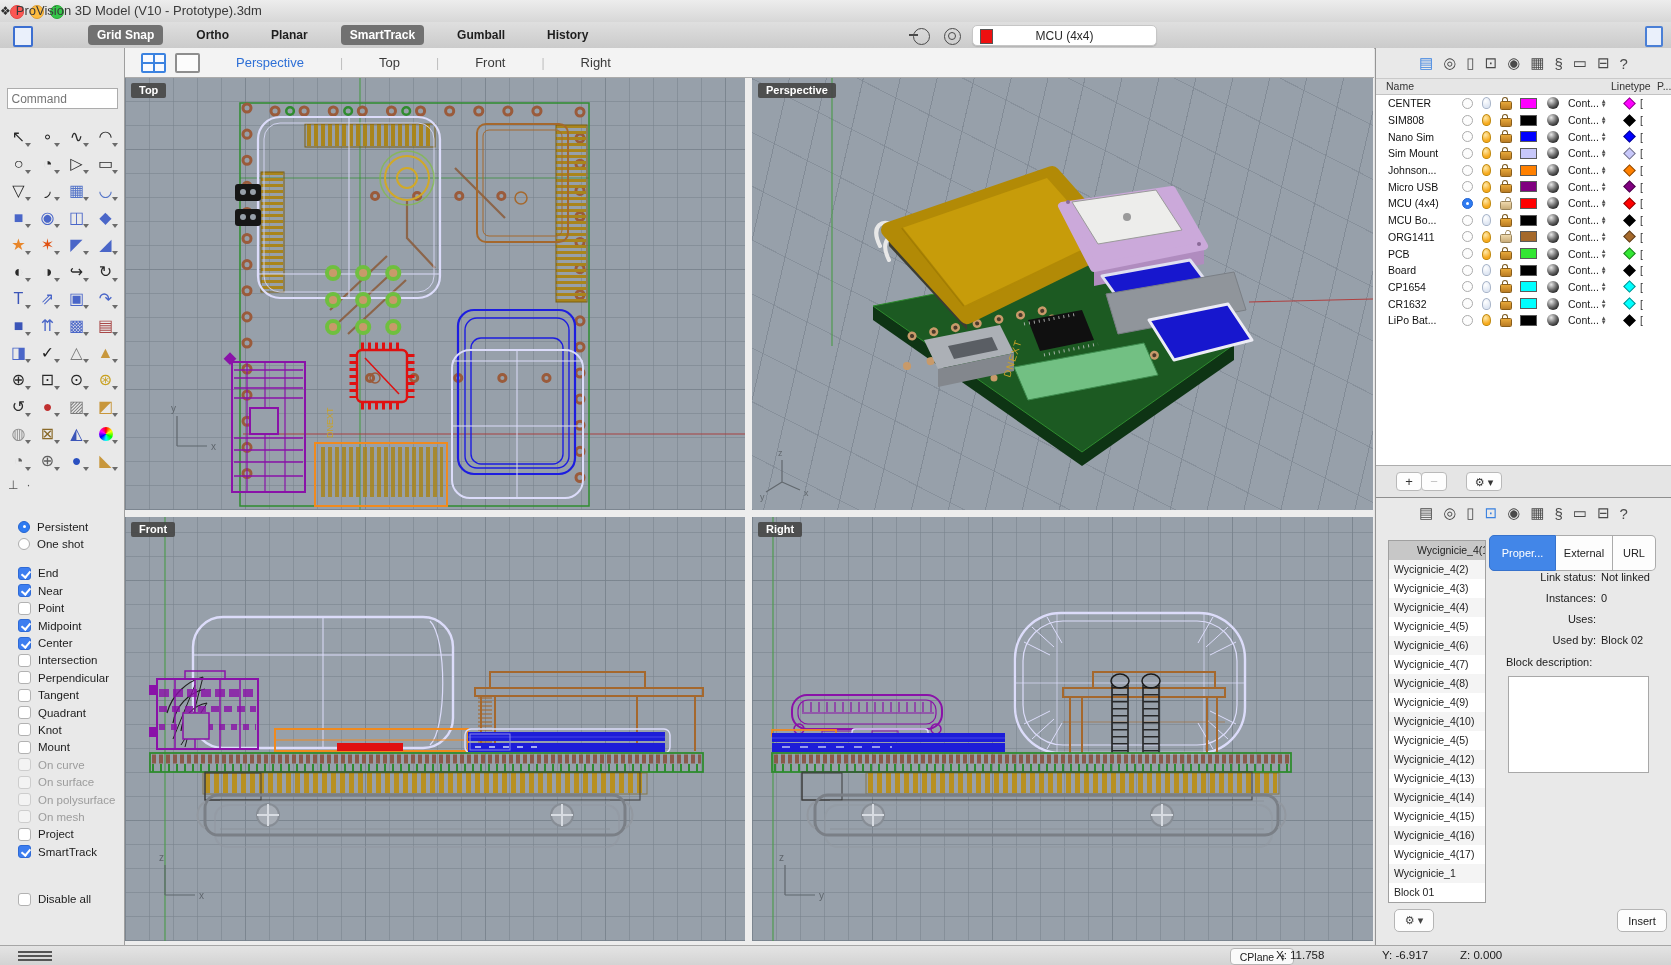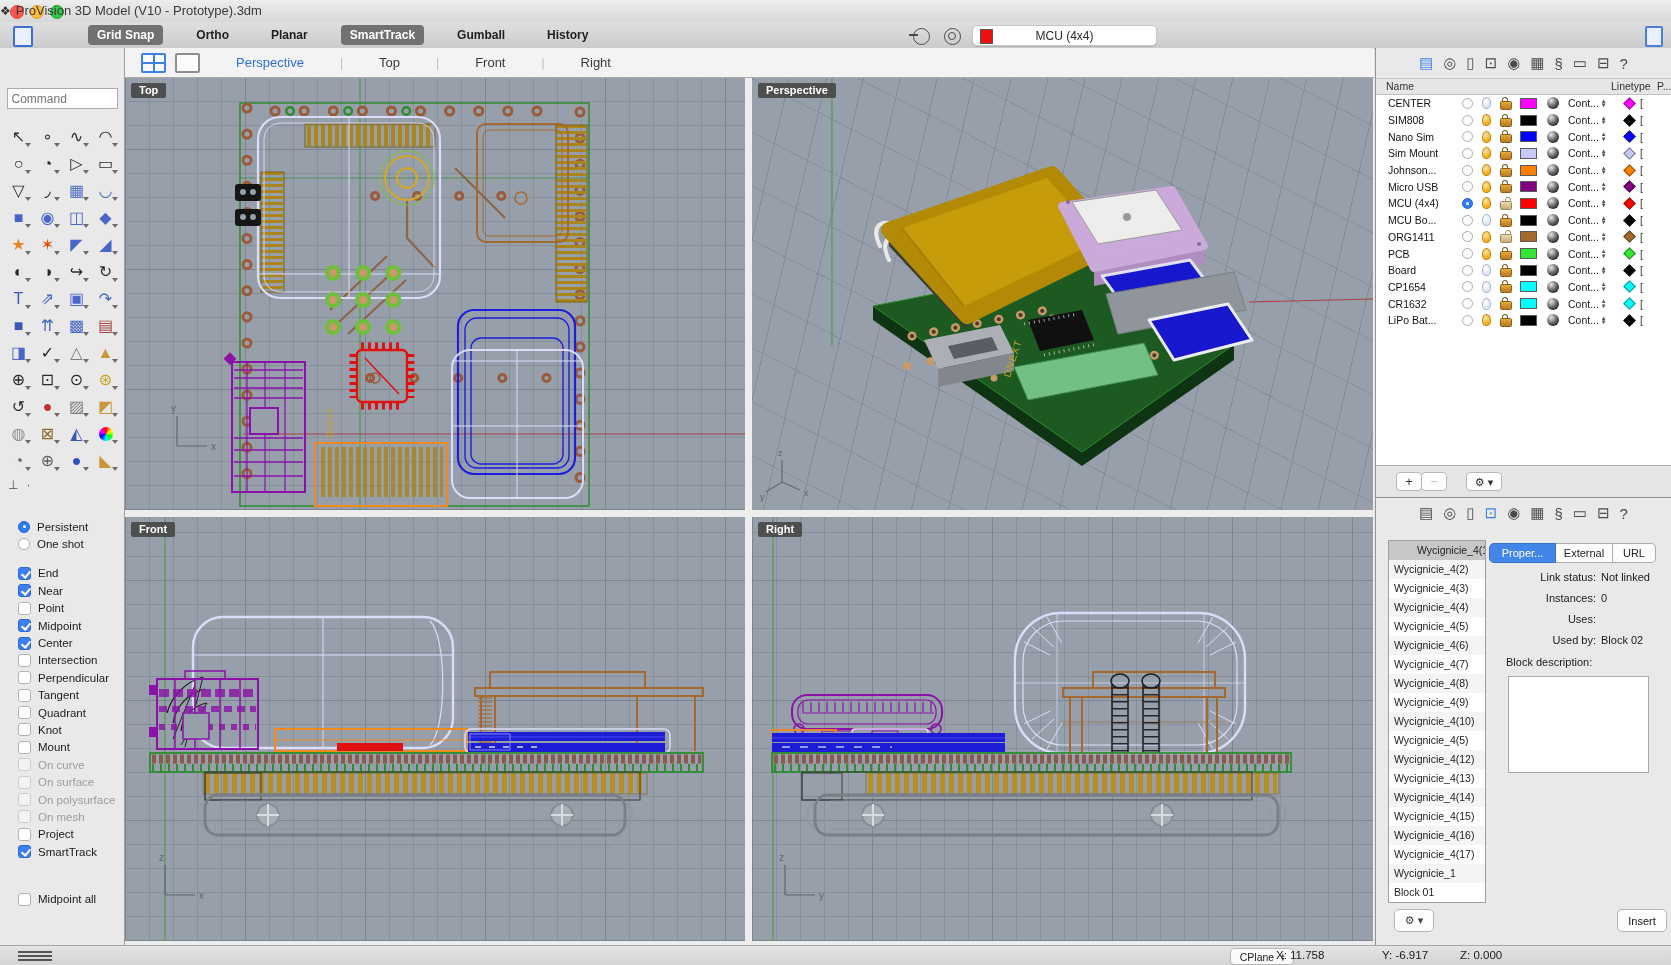--- a/index.html
+++ b/index.html
@@ -130,21 +130,21 @@
   .fbtn{position:absolute;top:6px;height:19px;background:#FDFDFD;border:1px solid #B9B9B9;
     border-radius:4px;font-size:13px;color:#333;text-align:center;line-height:18px;box-sizing:border-box;}
   #btn-add{left:20px;width:26px;} #btn-del{left:45px;width:26px;color:#C2C2C2;}
   #btn-gear1{left:90px;width:36px;font-size:11px;}
   .blocks{position:absolute;left:0;top:480px;width:100%;height:417px;background:#E9E9E9;}
   .block-list{position:absolute;left:12px;top:12px;width:96px;height:361px;background:#FFF;
     border:1px solid #A0A0A0;font-size:10.5px;color:#222;overflow:hidden;}
   .block-item{height:19px;line-height:19px;padding-left:5px;white-space:nowrap;}
   .block-item:nth-child(even){background:#F4F4F4;}
   .block-item.sel{background:#C7C7C7;padding-left:28px;}
-  .btabs{position:absolute;left:113px;top:7px;height:20px;display:flex;font-size:11px;margin-top:8px;}
+  .btabs{position:absolute;left:113px;top:7px;height:36px;display:flex;font-size:11px;}
   .btab{border:1px solid #ABABAB;border-left:none;background:#FDFDFD;color:#222;
     display:flex;align-items:center;justify-content:center;box-sizing:border-box;}
   .btab:first-child{border-left:1px solid #ABABAB;border-radius:5px 0 0 5px;}
   .btab:last-child{border-radius:0 5px 5px 0;}
   .btab.active{background:#4286E8;border-color:#3672CC;color:#FFF;}
   .bfields{position:absolute;left:108px;top:38px;width:180px;font-size:11px;color:#1A1A1A;}
   .bfield{display:flex;height:21px;align-items:center;}
   .bfield .fl{width:112px;text-align:right;padding-right:5px;flex:none;}
   .bdesc-label{position:absolute;left:130px;top:128px;font-size:11px;color:#1A1A1A;}
   .bdesc{position:absolute;left:132px;top:148px;width:139px;height:95px;background:#FFF;
@@ -439,21 +439,21 @@
      <span>Project</span>
           </div>
           <div class="osnap-row">
      <span class="cbx on"></span>
      <span>SmartTrack</span>
           </div>
         </div>
       <div class="gap2"></div>
       <div class="osnap-row">
         <span class="cbx"></span>
-        <span>Midpoint all</span>
+        <span>Disable all</span>
       </div>
     </div>
   </div>
 
   <div class="vparea">
     <div class="vptabs">
       <span class="pane4"></span>
       <span class="pane1"></span>
       <span id="vp-tabs" style="display:flex;align-items:center;">
           <span class="vptab active">Perspective</span>

